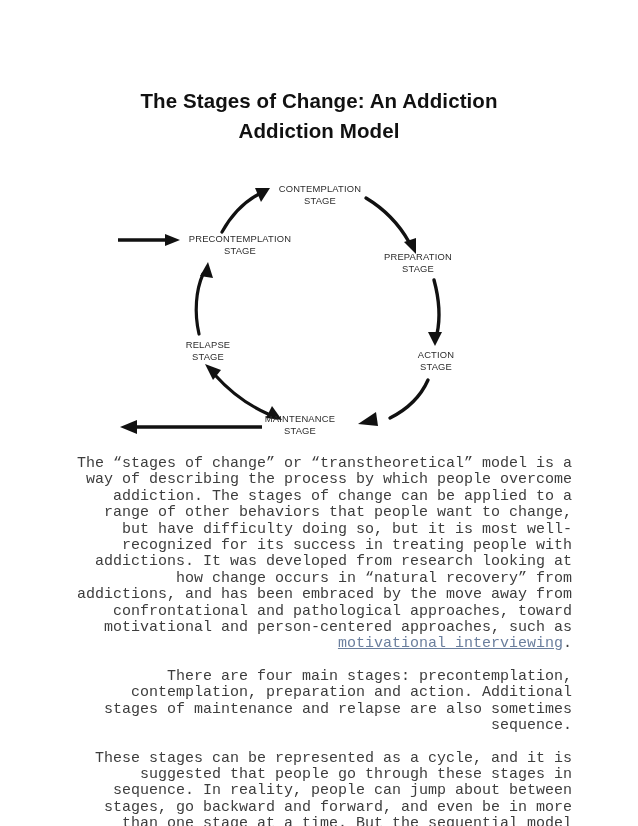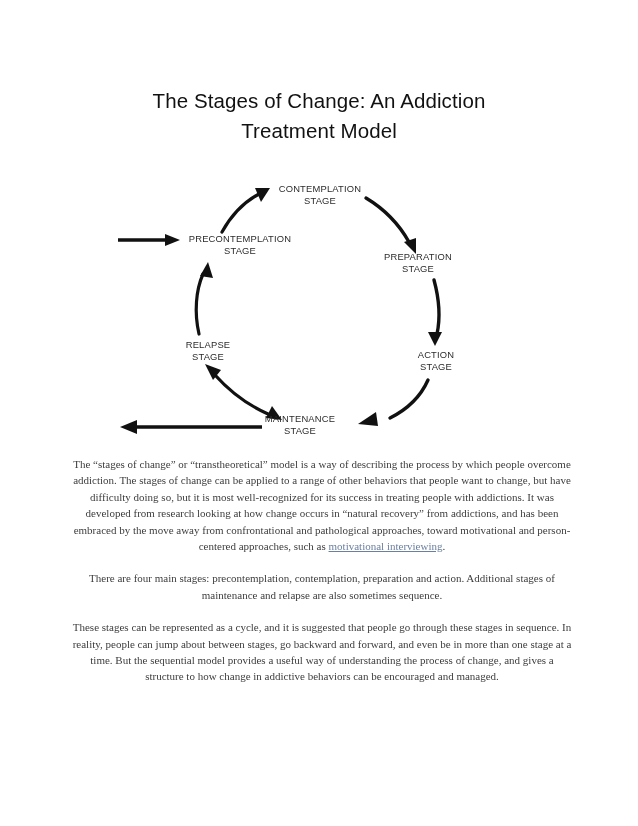--- a/index.html
+++ b/index.html
@@ -24,21 +24,21 @@
   }
 
   
   .title {
     position: absolute;
     left: 70px;
     top: 72px;
     width: 498px;
     text-align: center;
     font-family: "Liberation Sans", sans-serif;
-    font-weight: normal;
+    font-weight: bold;
     font-size: 20.5px;
     line-height: 30px;
     color: #111111;
     letter-spacing: 0.1px;
   }
   .title-line { display: block; }
 
   
   .diagram {
     position: absolute;
@@ -58,43 +58,43 @@
   }
 
   
   .body-copy {
     position: absolute;
     left: 72px;
     top: 456px;
     width: 500px;
   }
   .para {
-    font-family: Liberation Serif, serif;
-    font-size: 11px;
+    font-family: Liberation Mono, monospace;
+    font-size: 15px;
     line-height: 16.4px;
     color: #3d3d3d;
     margin: 0 0 16px 0;
-    text-align: center;
+    text-align: right;
   }
   .para:last-child { margin-bottom: 4px; }
 
   .link {
     color: #6b7f9e;
     text-decoration: underline;
     cursor: pointer;
   }
 </style>
 </head>
 <body>
 
 <div class="page">
 
   <h1 class="title">
     <span class="title-line">The Stages of Change: An Addiction</span>
-    <span class="title-line">Treatment Model</span>
+    <span class="title-line">Addiction Model</span>
   </h1>
 
   <div class="diagram">
     <svg width="638" height="300" viewBox="0 0 638 300" xmlns="http://www.w3.org/2000/svg" aria-hidden="true">
 
       <g>
         <line x1="118" y1="90" x2="168" y2="90" stroke="#111111" stroke-width="3.4"></line>
         <polygon points="180,90 165,84 165,96" fill="#111111"></polygon>
       </g>
 

